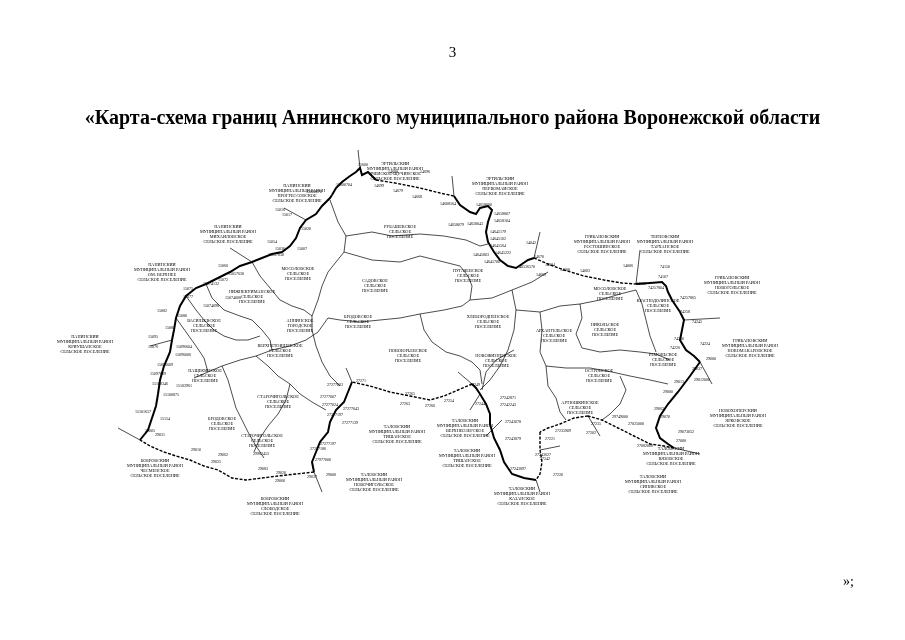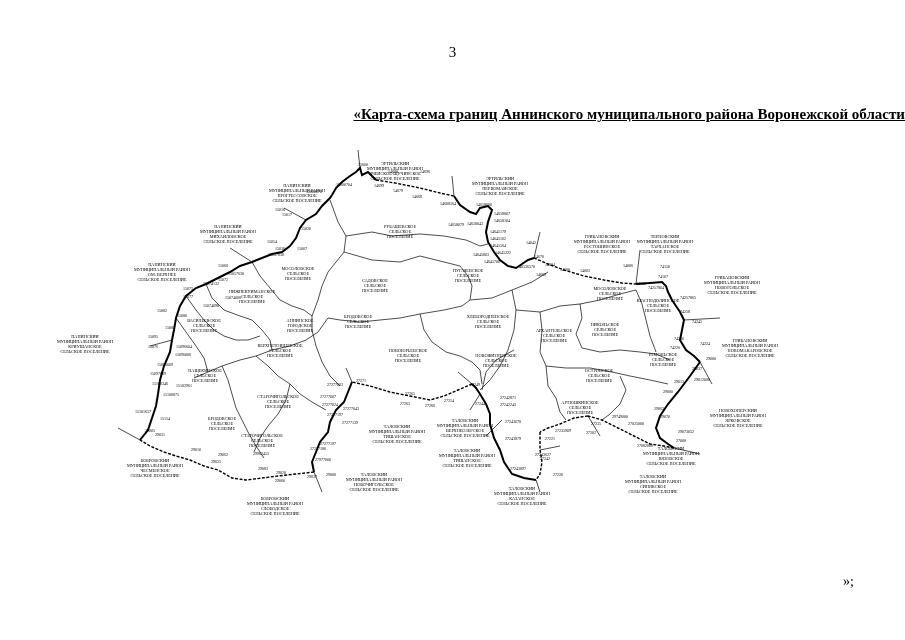--- a/index.html
+++ b/index.html
@@ -1,18 +1,18 @@
 <!DOCTYPE html>
 <html><head>
 <meta charset="utf-8">
 <style>
   html,body{margin:0;padding:0;background:#ffffff;}
   body{width:905px;height:640px;position:relative;overflow:hidden;font-family:"Liberation Serif","DejaVu Serif",serif;color:#000;}
   .page-num{position:absolute;top:44px;left:0;width:905px;text-align:center;font-size:15px;}
-  .title{position:absolute;top:106px;left:0;width:905px;text-align:right;font-size:15px;font-weight:bold;text-decoration:underline;}
+  .title{position:absolute;top:106px;left:0;width:905px;text-align:center;font-size:20px;font-weight:bold;}
   .closing{position:absolute;top:574px;left:843px;font-size:14px;}
   svg.map{position:absolute;left:0;top:0;}
   .lbl{font-family:"Liberation Serif","DejaVu Serif",serif;font-size:4.3px;fill:#000;text-anchor:middle;}
   .num{font-family:"Liberation Serif","DejaVu Serif",serif;font-size:4px;fill:#000;}
   .thin{fill:none;stroke:#000;stroke-width:0.7;}
   .thick{fill:none;stroke:#000;stroke-width:2;}
   .dash{fill:none;stroke:#000;stroke-width:1.4;stroke-dasharray:3 1.5;}
 </style>
 </head>
 <body>

